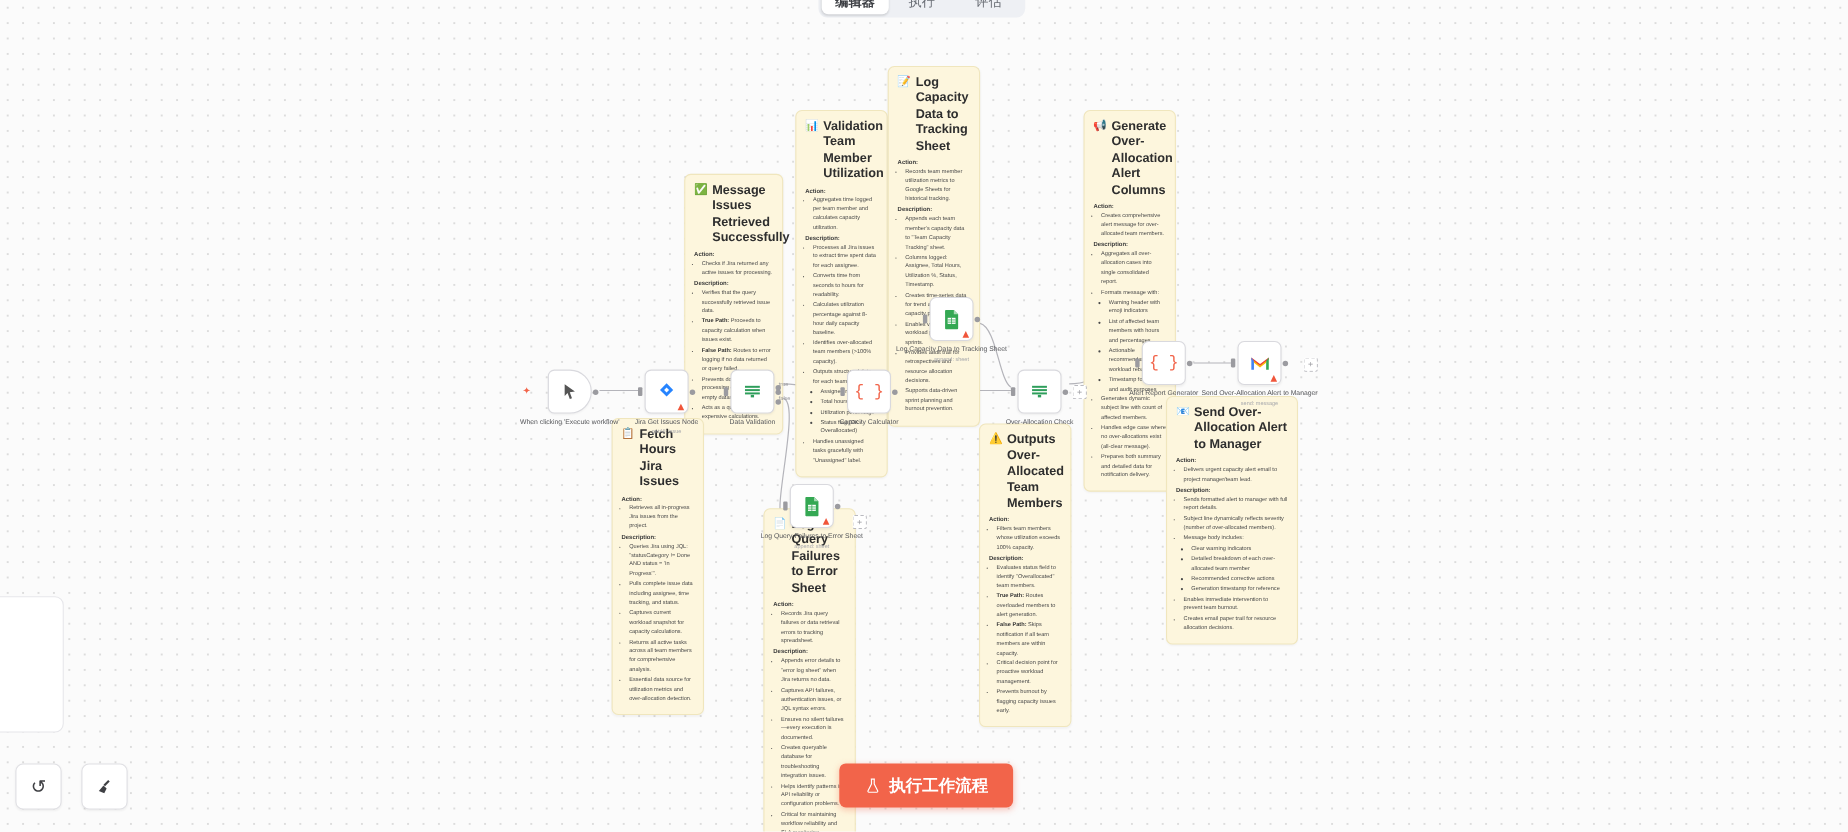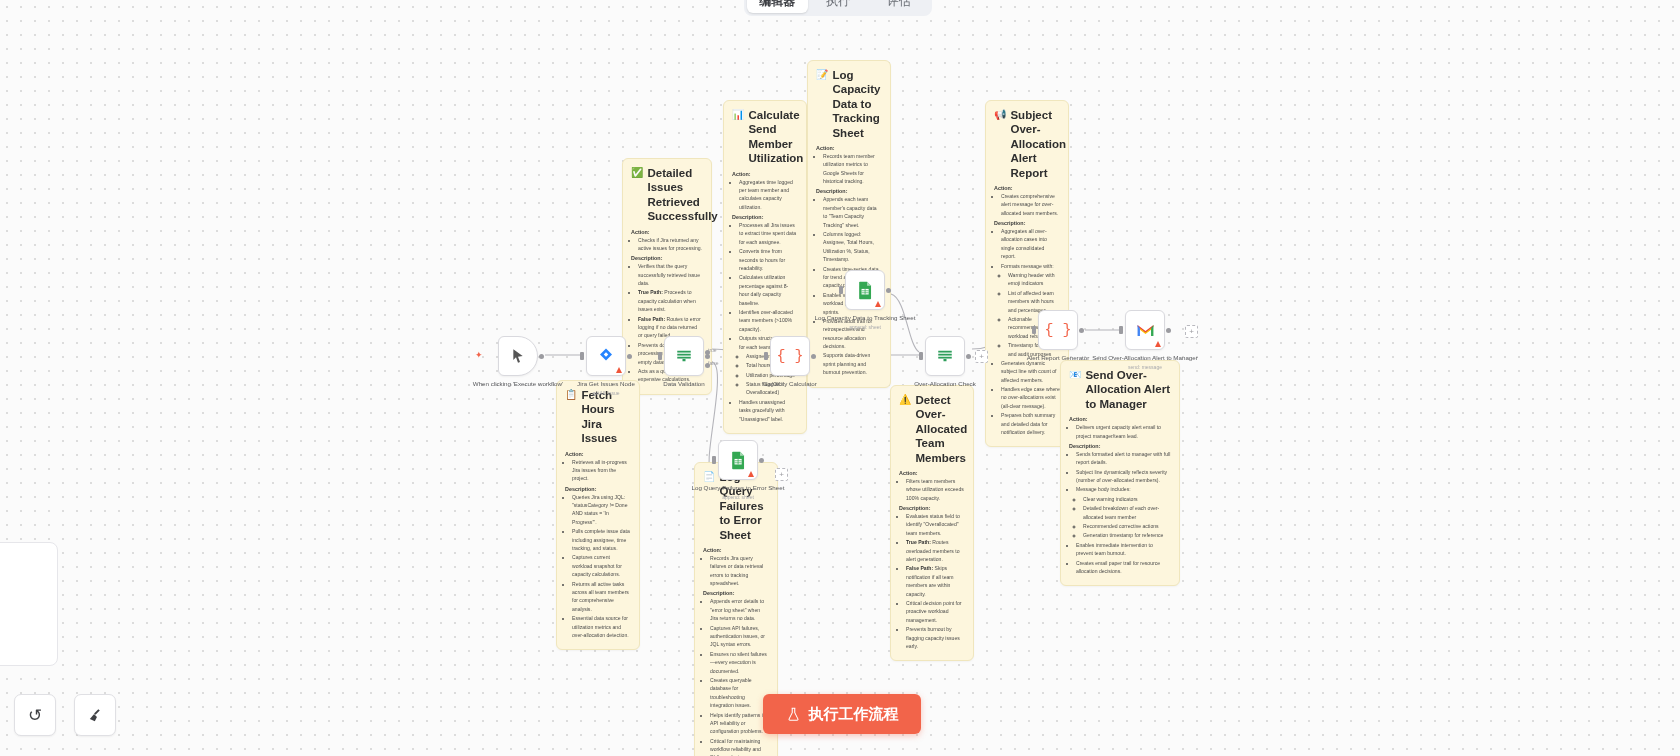--- a/index.html
+++ b/index.html
@@ -116,39 +116,39 @@
 <div class="execbtn">
   <svg width="15" height="17" viewBox="0 0 24 24">
     <path d="M9 2h6M10 2v7l-5 10a1.5 1.5 0 0 0 1.3 2.2h11.4A1.5 1.5 0 0 0 19 19l-5-10V2" fill="none" stroke="#fff" stroke-width="1.7" stroke-linejoin="round"></path>
   </svg>
   <span>执行工作流程</span>
 </div>
 
 <div class="note" style="left: 622px; top: 158px; width: 90px; min-height: 167px;">
     <h3>
       <span class="emo">✅</span>
-      <span>Detailed Issues Retrieved Successfully</span>
+      <span>Message Issues Retrieved Successfully</span>
     </h3>
     <div class="sec">Action:</div>
     <ul>
       <li>Checks if Jira returned any active issues for processing.</li>
     </ul>
     <div class="sec">Description:</div>
     <ul>
       <li>Verifies that the query successfully retrieved issue data.</li>
       <li><b>True Path:</b> Proceeds to capacity calculation when issues exist.</li>
       <li><b>False Path:</b> Routes to error logging if no data returned or query failed.</li>
       <li>Prevents downstream processing errors from empty datasets.</li>
       <li>Acts as a quality gate before expensive calculations.</li>
     </ul>
   </div>
 <div class="note" style="left: 723px; top: 100px; width: 84px; min-height: 216px;">
     <h3>
       <span class="emo">📊</span>
-      <span>Calculate Send Member Utilization</span>
+      <span>Validation Team Member Utilization</span>
     </h3>
     <div class="sec">Action:</div>
     <ul>
       <li>Aggregates time logged per team member and calculates capacity utilization.</li>
     </ul>
     <div class="sec">Description:</div>
     <ul>
       <li>Processes all Jira issues to extract time spent data for each assignee.</li>
       <li>Converts time from seconds to hours for readability.</li>
       <li>Calculates utilization percentage against 8-hour daily capacity baseline.</li>
@@ -180,21 +180,21 @@
       <li>Columns logged: Assignee, Total Hours, Utilization %, Status, Timestamp.</li>
       <li>Creates time-series data for trend analysis and capacity planning.</li>
       <li>Enables visualization of workload patterns over sprints.</li>
       <li>Provides audit trail for retrospectives and resource allocation decisions.</li>
       <li>Supports data-driven sprint planning and burnout prevention.</li>
     </ul>
   </div>
 <div class="note" style="left: 985px; top: 100px; width: 84px; min-height: 182px;">
     <h3>
       <span class="emo">📢</span>
-      <span>Subject Over-Allocation Alert Report</span>
+      <span>Generate Over-Allocation Alert Columns</span>
     </h3>
     <div class="sec">Action:</div>
     <ul>
       <li>Creates comprehensive alert message for over-allocated team members.</li>
     </ul>
     <div class="sec">Description:</div>
     <ul>
       <li>Aggregates all over-allocation cases into single consolidated report.</li>
       <li>Formats message with:</li>
       <ul>
@@ -269,21 +269,21 @@
       <li>Captures API failures, authentication issues, or JQL syntax errors.</li>
       <li>Ensures no silent failures—every execution is documented.</li>
       <li>Creates queryable database for troubleshooting integration issues.</li>
       <li>Helps identify patterns in API reliability or configuration problems.</li>
       <li>Critical for maintaining workflow reliability and SLA monitoring.</li>
     </ul>
   </div>
 <div class="note" style="left: 890px; top: 385px; width: 84px; min-height: 168px;">
     <h3>
       <span class="emo">⚠️</span>
-      <span>Detect Over-Allocated Team Members</span>
+      <span>Outputs Over-Allocated Team Members</span>
     </h3>
     <div class="sec">Action:</div>
     <ul>
       <li>Filters team members whose utilization exceeds 100% capacity.</li>
     </ul>
     <div class="sec">Description:</div>
     <ul>
       <li>Evaluates status field to identify "Overallocated" team members.</li>
       <li><b>True Path:</b> Routes overloaded members to alert generation.</li>
       <li><b>False Path:</b> Skips notification if all team members are within capacity.</li>

